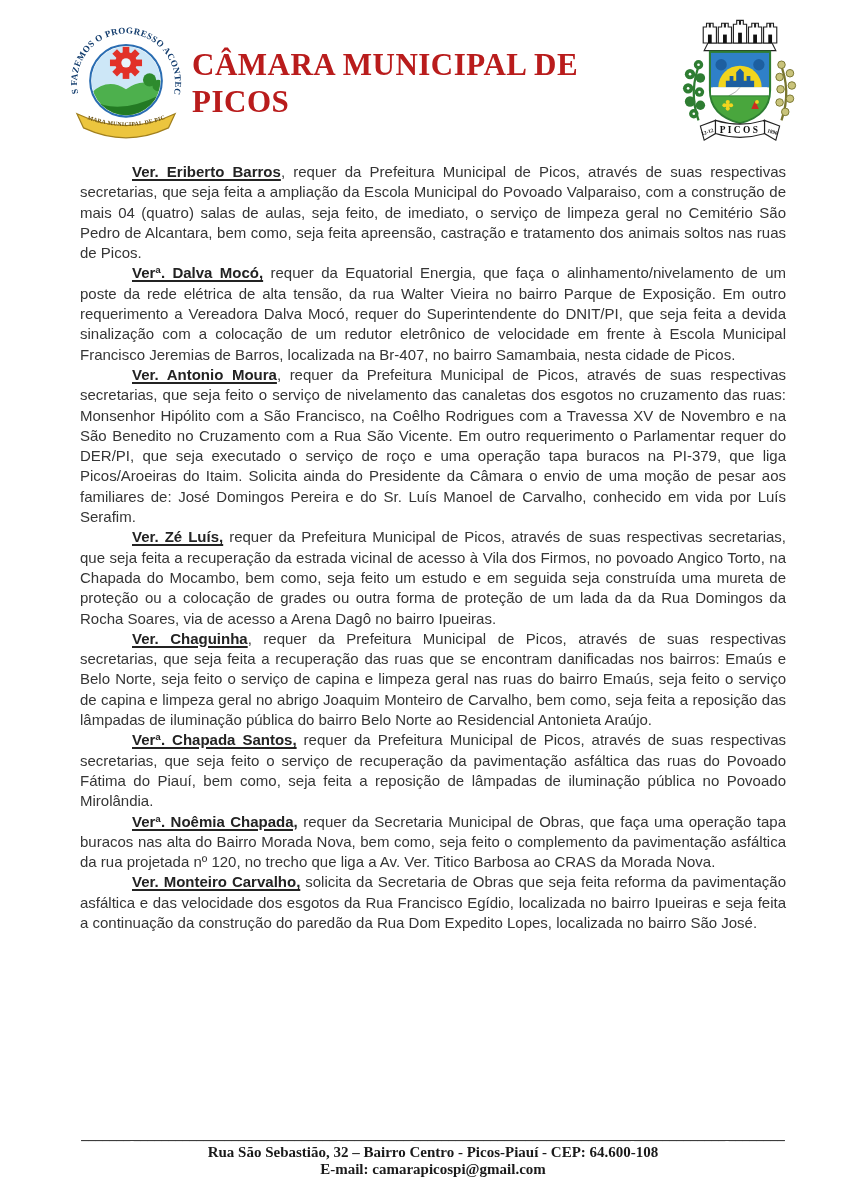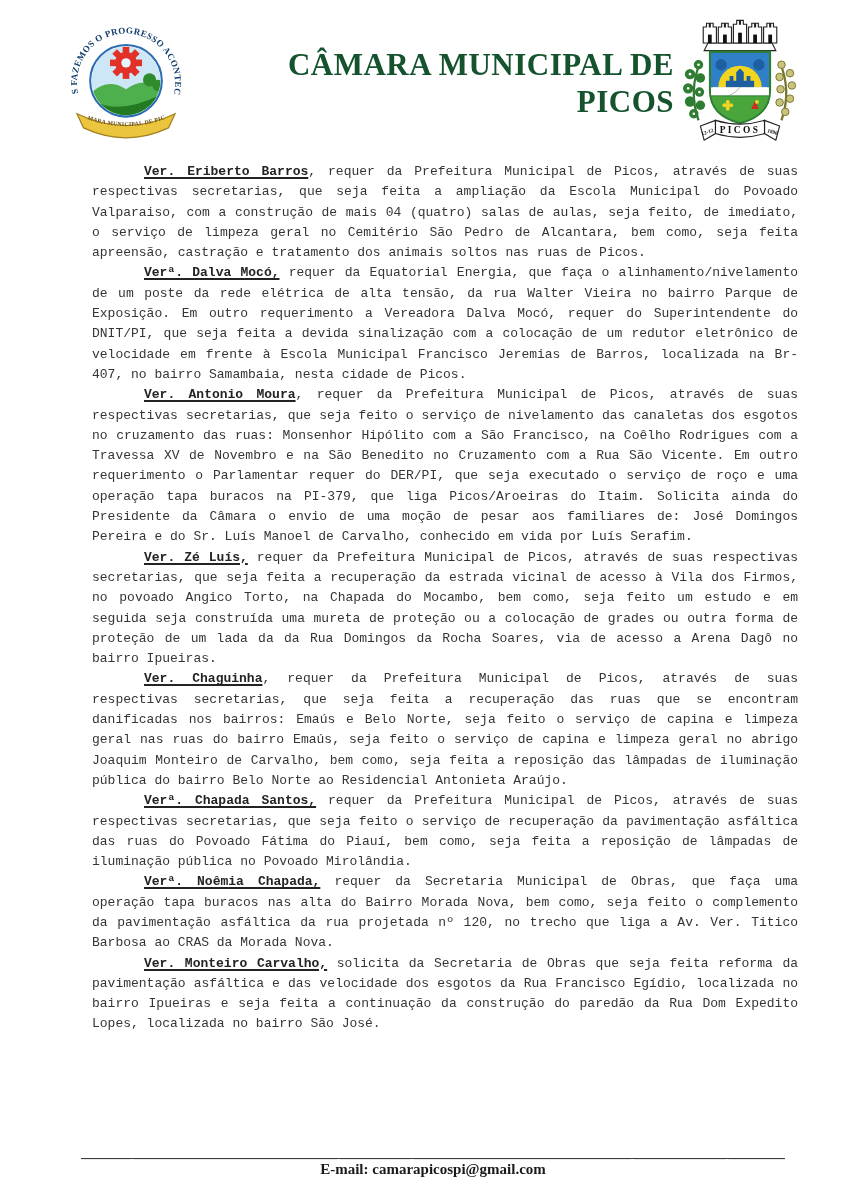--- a/index.html
+++ b/index.html
@@ -8,28 +8,28 @@
     position:relative; width:866px; height:1200px; margin:0 auto;
     background:#ffffff; overflow:hidden;
     font-family:"Liberation Sans", sans-serif; color:#333;
   }
   .header {
     position:absolute; top:10px; left:60px; right:60px; height:134px;
     display:flex; align-items:center; justify-content:space-between;
   }
   .logo { width:132px; height:132px; flex:0 0 auto; }
   .title {
-    flex:1; text-align:right; padding-top:12px;
+    flex:1; text-align:left; padding-top:12px;
     font-family:"Liberation Serif", serif; font-weight:bold;
     font-size:31px; line-height:1.2; letter-spacing:0.5px;
-    color:#14532d; white-space:pre-line;
+    color:#b91c1c; white-space:pre-line;
   }
   .doc-body {
-    position:absolute; top:162px; left:92px; width:706px;
-    font-size:13px; line-height:20.3px; text-align:justify; color:#353535;font-family:Liberation Mono, monospace;
+    position:absolute; top:162px; left:80px; width:706px;
+    font-size:15px; line-height:20.3px; text-align:justify; color:#353535;
   }
   .doc-body p { margin:0; text-indent:52px; }
   .vname {
     font-weight:bold; color:#232323;
     text-decoration:underline; text-decoration-thickness:1.5px; text-underline-offset:2px;
   }
   .footer {
     position:absolute; left:40px; right:40px; bottom:22px; text-align:center;
     font-family:"Liberation Serif", serif; color:#1a1a1a;
   }
@@ -184,16 +184,17 @@
     <p><span class="vname">Ver. Antonio Moura</span><span>, requer da Prefeitura Municipal de Picos, através de suas respectivas secretarias, que seja feito o serviço de nivelamento das canaletas dos esgotos no cruzamento das ruas: Monsenhor Hipólito com a São Francisco, na Coêlho Rodrigues com a Travessa XV de Novembro e na São Benedito no Cruzamento com a Rua São Vicente. Em outro requerimento o Parlamentar requer do DER/PI, que seja executado o serviço de roço e uma operação tapa buracos na PI-379, que liga Picos/Aroeiras do Itaim. Solicita ainda do Presidente da Câmara o envio de uma moção de pesar aos familiares de: José Domingos Pereira e do Sr. Luís Manoel de Carvalho, conhecido em vida por Luís Serafim.</span></p>
     <p><span class="vname">Ver. Zé Luís,</span><span> requer da Prefeitura Municipal de Picos, através de suas respectivas secretarias, que seja feita a recuperação da estrada vicinal de acesso à Vila dos Firmos, no povoado Angico Torto, na Chapada do Mocambo, bem como, seja feito um estudo e em seguida seja construída uma mureta de proteção ou a colocação de grades ou outra forma de proteção de um lada da da Rua Domingos da Rocha Soares, via de acesso a Arena Dagô no bairro Ipueiras.</span></p>
     <p><span class="vname">Ver. Chaguinha</span><span>, requer da Prefeitura Municipal de Picos, através de suas respectivas secretarias, que seja feita a recuperação das ruas que se encontram danificadas nos bairros: Emaús e Belo Norte, seja feito o serviço de capina e limpeza geral nas ruas do bairro Emaús, seja feito o serviço de capina e limpeza geral no abrigo Joaquim Monteiro de Carvalho, bem como, seja feita a reposição das lâmpadas de iluminação pública do bairro Belo Norte ao Residencial Antonieta Araújo.</span></p>
     <p><span class="vname">Verª. Chapada Santos,</span><span> requer da Prefeitura Municipal de Picos, através de suas respectivas secretarias, que seja feito o serviço de recuperação da pavimentação asfáltica das ruas do Povoado Fátima do Piauí, bem como, seja feita a reposição de lâmpadas de iluminação pública no Povoado Mirolândia.</span></p>
     <p><span class="vname">Verª. Noêmia Chapada,</span><span> requer da Secretaria Municipal de Obras, que faça uma operação tapa buracos nas alta do Bairro Morada Nova, bem como, seja feito o complemento da pavimentação asfáltica da rua projetada nº 120, no trecho que liga a Av. Ver. Titico Barbosa ao CRAS da Morada Nova.</span></p>
     <p><span class="vname">Ver. Monteiro Carvalho,</span><span> solicita da Secretaria de Obras que seja feita reforma da pavimentação asfáltica e das velocidade dos esgotos da Rua Francisco Egídio, localizada no bairro Ipueiras e seja feita a continuação da construção do paredão da Rua Dom Expedito Lopes, localizada no bairro São José.</span></p>
   </div>
 
   <div class="footer">
     <div class="divider">_______ _____________________________ __________ _______________________________ _____________ ________</div>
+    <div class="address">Rua São Sebastião, 32 – Bairro Centro  -  Picos-Piauí  -  CEP: 64.600-108</div>
     <div class="email">E-mail: camarapicospi@gmail.com</div>
   </div>
 
 </div>
 
 </body></html>

